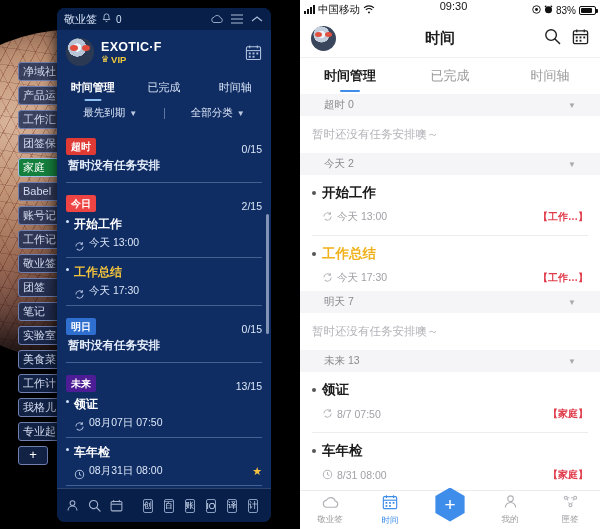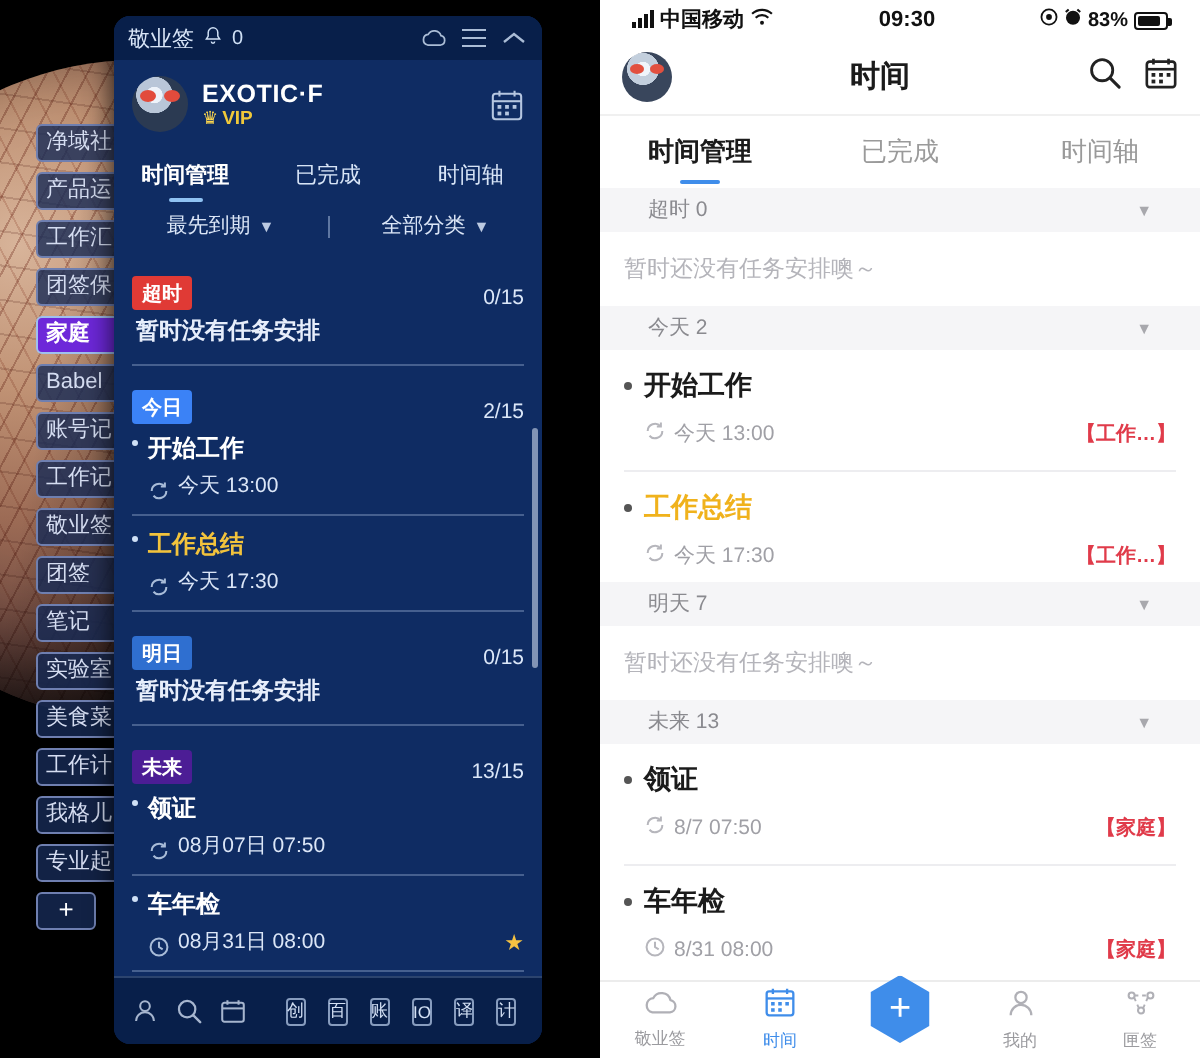--- a/index.html
+++ b/index.html
@@ -41,21 +41,21 @@
     position: absolute; left: 18px; top: 62px; width: 58px;
     display: flex; flex-direction: column; gap: 5px; z-index: 3;
   }
   .chip {
     height: 19px; line-height: 17px;
     border: 1px solid #6f7fb0; border-radius: 3px;
     background: rgba(22,42,86,.80);
     color: #d5ddf1; font-size: 11px; padding: 0 4px;
     white-space: nowrap; overflow: hidden;
   }
-  .chip.sel { background: #6d28d9; border-color: #9fc0ee; color:#fff; font-weight: bold; }
+  .chip.sel { background: #15803d; border-color: #9fc0ee; color:#fff; font-weight: normal; }
   .chip.add { width: 30px; text-align: center; color: #fff; font-size: 13px; line-height: 16px;}
 
   
   .win {
     position: absolute; left: 57px; top: 8px; width: 214px; height: 514px;
     border-radius: 8px; overflow: hidden; z-index: 6;
     box-shadow: 0 0 14px rgba(0,0,0,.8);
     background: #0f2c63;
     display: flex; flex-direction: column;
   }
@@ -164,22 +164,22 @@
     margin-left: 1.5px;
   }
   .vdots { color:#cdd9ee; font-size: 10px; letter-spacing:1px; margin-left:3px; }
 
   
   .phone {
     position: absolute; left: 300px; top: 0; width: 300px; height: 529px;
     background: #ffffff; overflow: hidden;
   }
   .statusbar {
-    height: 20px; display:flex; align-items:center; padding: 0 16px;
-    font-size: 10.5px; color:#111; font-weight: bold;
+    height: 20px; display:flex; padding: 0 4px;
+    font-size: 10.5px; color:#111; font-weight: normal;
   }
   .sb-l { display:flex; align-items:center; gap:3px; }
   .sb-c { flex:1; text-align:center; font-size: 11px; }
   .sb-r { display:flex; align-items:center; gap:3px; font-size: 10px;}
   .bars { display:flex; align-items:flex-end; gap:1px; height:8px; }
   .bars i { width:2px; background:#111; display:block; }
   .batt { width:17px;height:9px;border:1px solid #111;border-radius:2px;position:relative;}
   .batt::after{content:"";position:absolute;right:-3px;top:2px;width:2px;height:4px;background:#111;border-radius:0 1px 1px 0;}
   .batt i{position:absolute;left:1px;top:1px;bottom:1px;width:11px;background:#111;border-radius:1px;display:block;}
 
@@ -352,21 +352,21 @@
 
     <div class="list" id="winList">
       <div class="scrollbar"></div>
     <div class="grp">
           <span class="badge" style="background: rgb(224, 58, 53);">超时</span>
           <span class="gcount">0/15</span>
         </div>
         <div class="empty">暂时没有任务安排</div>
         <div class="hr"></div>
         <div class="grp">
-          <span class="badge" style="background: #3b82f6;">今日</span>
+          <span class="badge" style="background: #ef4444;">今日</span>
           <span class="gcount">2/15</span>
         </div>
         <div class="task">
           <div class="pt-wrap">
             <div class="trow1">
               <span class="dot"></span>
               <span class="ttitle">开始工作</span>
             </div>
             <div class="trow2">
               <span class="tic"><svg viewBox="0 0 12 12" width="11" height="11">

